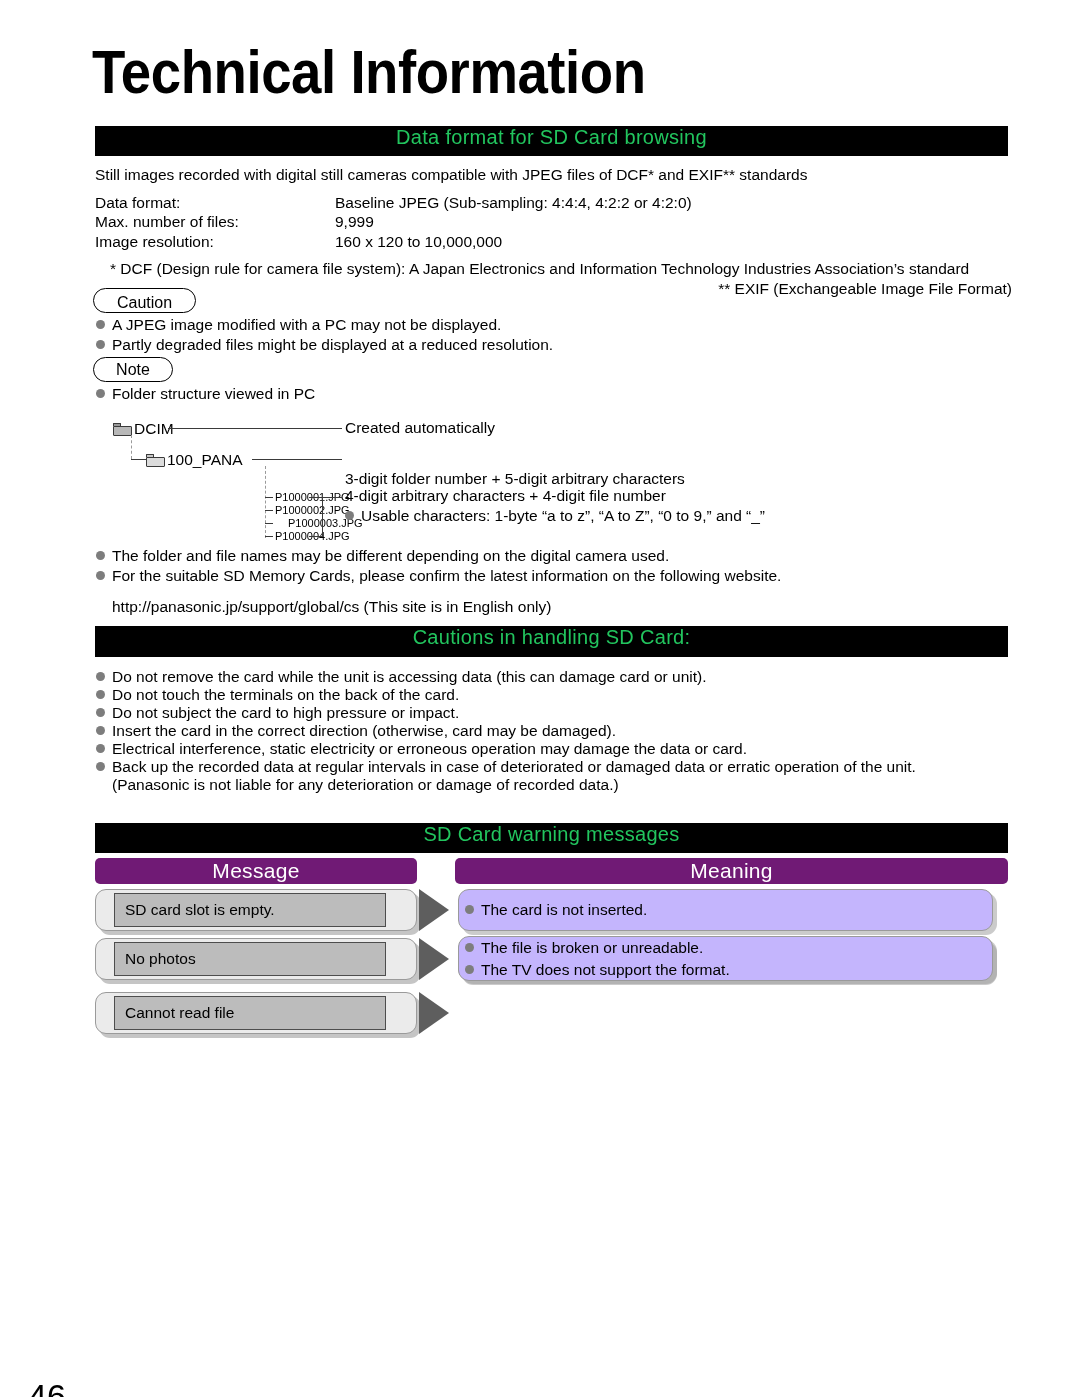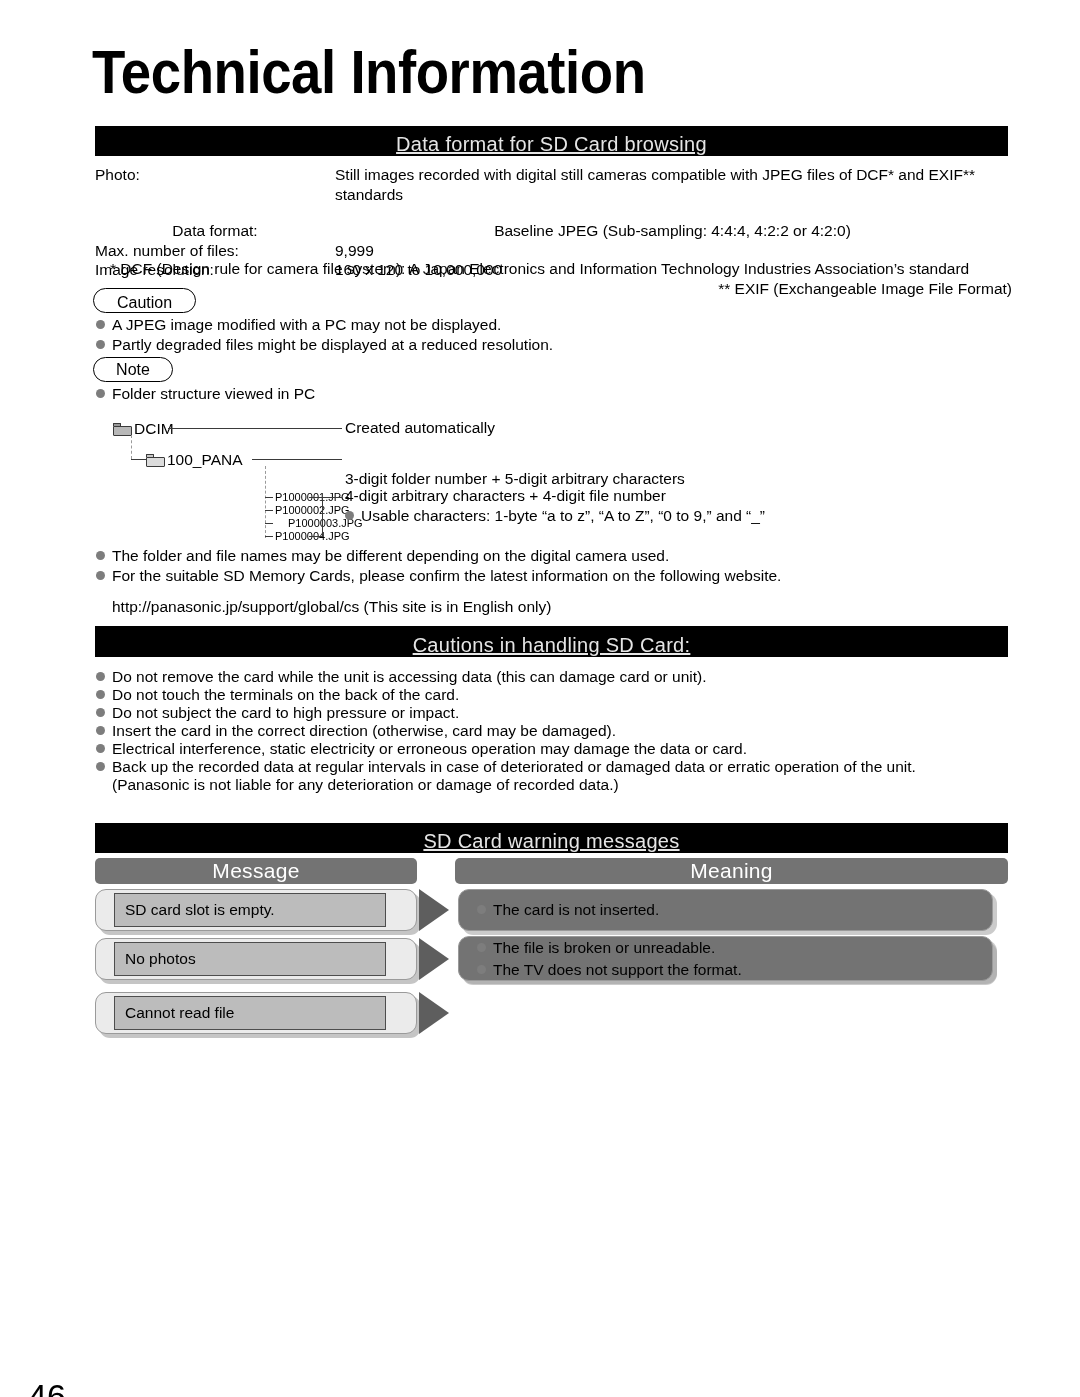--- a/index.html
+++ b/index.html
@@ -20,25 +20,25 @@
     letter-spacing: -0.5px;
     transform: scaleX(0.88);
     transform-origin: left top;
     white-space: nowrap;
   }
 
   
   .section-bar {
     position: absolute;
     background: #000000;
-    color: #e5e5e5;
+    color: #22c55e;
     text-align: center;
     font-size: 20px;
     letter-spacing: 0.3px;
-    display: flex; align-items: flex-end; justify-content: center; text-decoration: underline;
+    display: flex; align-items: flex-start; justify-content: center;
   }
 
   
   .spec-table { position: absolute; font-size: 15.5px; line-height: 19.5px; }
   .spec-row { display: flex; }
   .spec-label { width: 240px; flex: 0 0 240px; }
   .spec-value { flex: 1; }
   .footnote-1 {
     position: absolute; font-size: 15.5px; line-height: 20px;
     white-space: nowrap;
@@ -113,21 +113,21 @@
   .bracket {
     position: absolute;
     border: 1.3px solid #3a3a3a;
     border-left: none;
     width: 14px;
   }
 
   
   .col-header {
     position: absolute;
-    background: #737373;
+    background: #701a75;
     color: #ffffff;
     font-size: 21px;
     display: flex; align-items: center; justify-content: center;
     border-radius: 5px;
     letter-spacing: 0.3px;
   }
   .msg-outer {
     position: absolute;
     background: #ebebeb;
     border: 1.4px solid #9a9a9a;
@@ -147,26 +147,26 @@
   }
   .arrow {
     position: absolute;
     width: 0; height: 0;
     border-top: 21px solid transparent;
     border-bottom: 21px solid transparent;
     border-left: 30px solid #5e5e5e;
   }
   .mean-box {
     position: absolute;
-    background: #737373;
+    background: #c4b5fd;
     border: 1.4px solid #9a9a9a;
     border-radius: 11px;
     box-shadow: 4px 4px 0 rgba(160,160,160,0.55);
     display: flex; flex-direction: column; justify-content: center;
-    padding-left: 18px;
+    padding-left: 6px;
   }
   .mean-line { display: flex; align-items: flex-start; font-size: 15.5px; line-height: 22px; }
 
   
   .page-num {
     position: absolute; left: 28px; top: 1335px;
     font-size: 34px;
     margin-top: 42px;
   }
 </style>
@@ -176,24 +176,23 @@
 <div class="page">
 
   <div class="page-title">Technical Information</div>
 
   <div class="section-bar" style="left:95px; top:126px; width:913px; height:30px;">
     <span>Data format for SD Card browsing</span>
   </div>
 
   <div class="spec-table" style="left:95px; top:165px; width:915px;">
     <div class="spec-row">
-      <div class="spec-label">Photo:</div>
       <div class="spec-value">Still images recorded with digital still cameras compatible with JPEG files of DCF* and EXIF** standards</div>
     </div>
-    <div class="spec-row" style="margin-top:17px;text-align:center;">
+    <div class="spec-row" style="margin-top:8px;">
       <div class="spec-label">Data format:</div>
       <div class="spec-value">Baseline JPEG (Sub-sampling: 4:4:4, 4:2:2 or 4:2:0)</div>
     </div>
     <div class="spec-row">
       <div class="spec-label">Max. number of files:</div>
       <div class="spec-value">9,999</div>
     </div>
     <div class="spec-row">
       <div class="spec-label">Image resolution:</div>
       <div class="spec-value">160 x 120 to 10,000,000</div>

